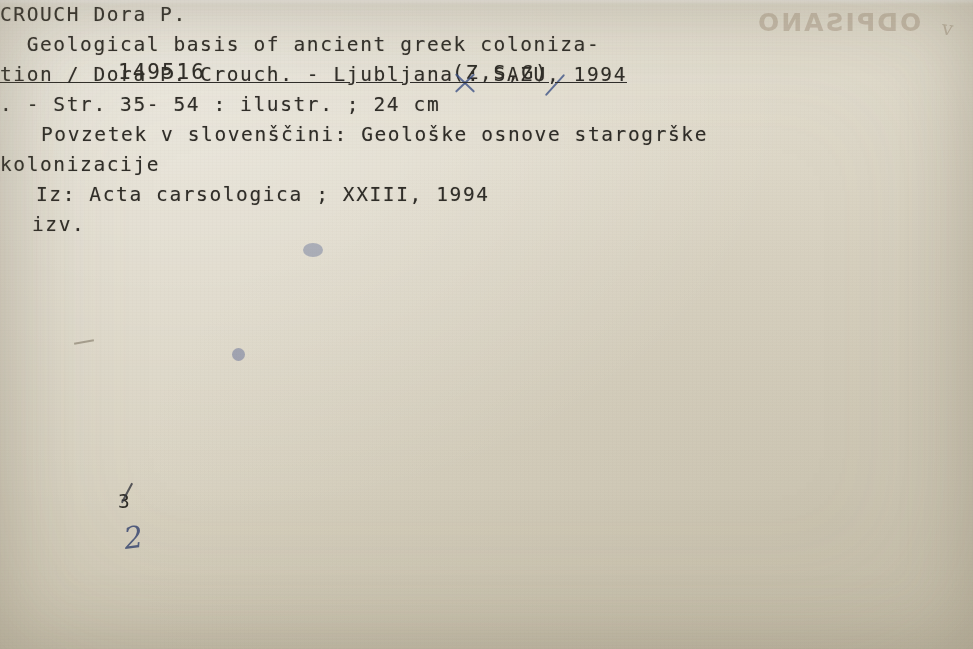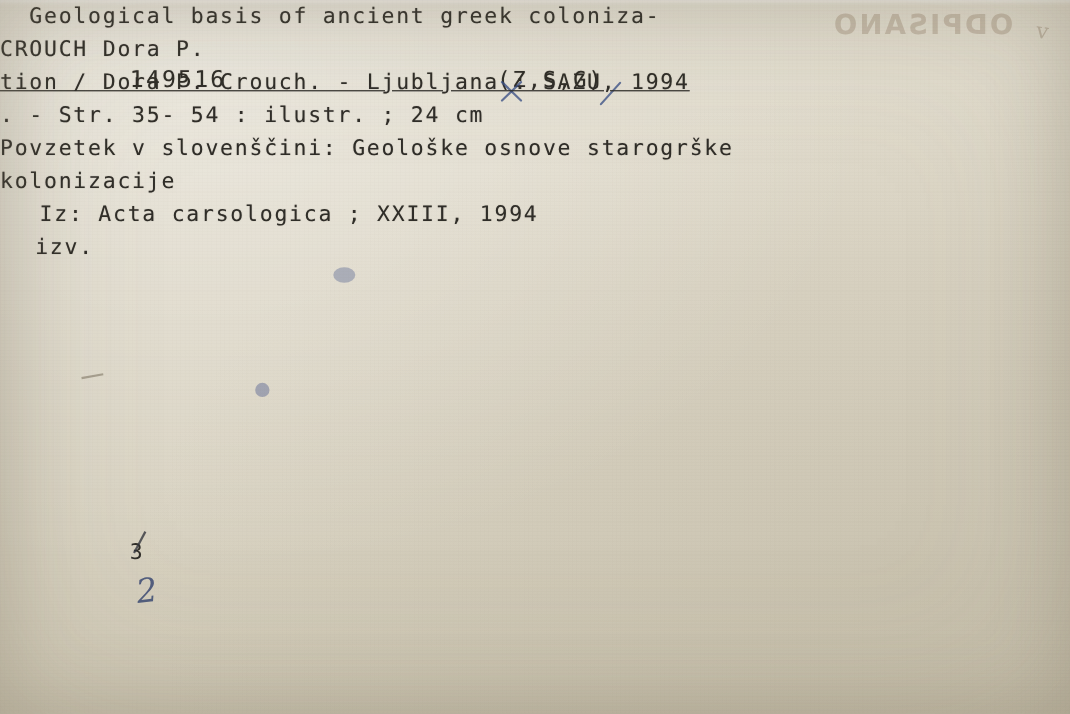--- a/index.html
+++ b/index.html
@@ -167,31 +167,31 @@
   <div class="typed" id="accession">149516</div>
   <div class="typed" id="classmark">(Z,S,G)</div>
 
   <div class="pen-stroke" id="pen-1"></div>
   <div class="pen-stroke" id="pen-2"></div>
   <div class="pen-stroke" id="pen-3"></div>
 
   <div id="margin-tick"></div>
 
   <div id="block-main">
+    <div class="typed" style="position:relative;left:0;top:0;">CROUCH Dora P.</div>
     <div class="typed" style="position:relative;left:0;top:0;">  Geological basis of ancient greek coloniza-</div>
-    <div class="typed" style="position:relative;left:0;top:0;">CROUCH Dora P.</div>
     <div class="typed" style="position:relative;left:0;top:0;text-decoration:underline;">tion / Dora P. Crouch. - Ljubljana : SAZU, 1994</div>
     <div class="typed" style="position:relative;left:0;top:0;">. - Str. 35- 54 : ilustr. ; 24 cm</div>
   </div>
 
   <div class="smudge" id="smudge-1"></div>
   <div class="smudge" id="smudge-2"></div>
 
   <div id="block-summary">
-    <div class="typed" style="position:relative;left:0;top:0;">Povzetek v slovenščini: Geološke osnove starogrške</div>
+    <div class="typed" style="position:relative;left:0;top:0;padding-left:41px;">Povzetek v slovenščini: Geološke osnove starogrške</div>
     <div class="typed" style="position:relative;left:0;top:0;">kolonizacije</div>
   </div>
 
   <div id="block-source">
     <div class="typed" style="position:relative;left:0;top:0;">Iz: Acta carsologica ; XXIII, 1994</div>
   </div>
 
   <div id="copies-struck">3</div>
   <div id="copies-strike"></div>
   <div id="block-copies">

